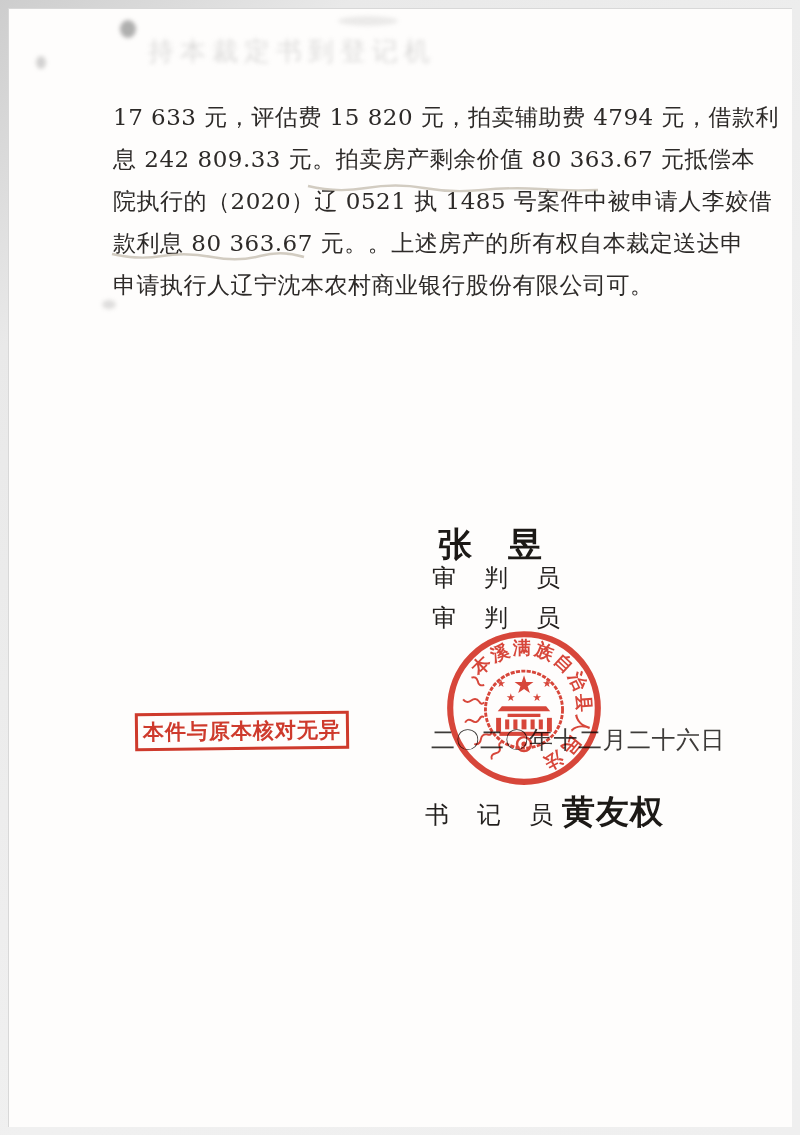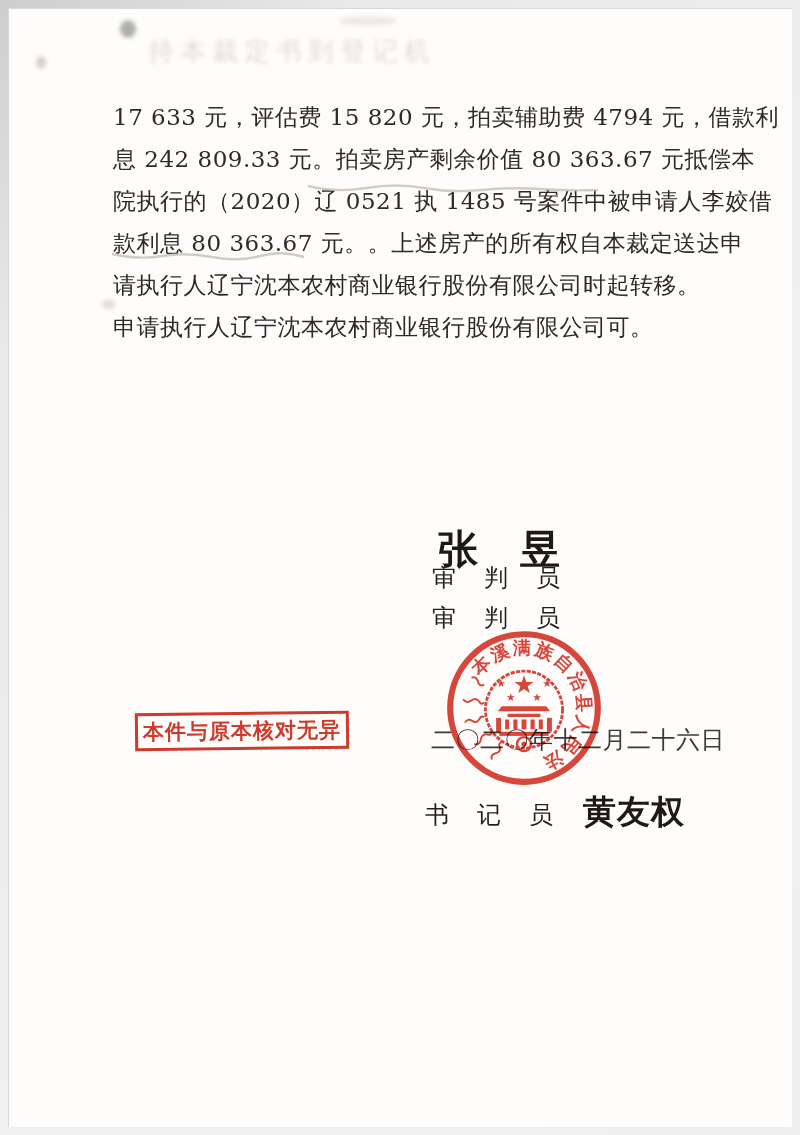--- a/index.html
+++ b/index.html
@@ -30,24 +30,24 @@
     letter-spacing:0.5px;
   }
   .body-text .line{height:42px;white-space:nowrap;}
   .body-text .line.indent{padding-left:42px;}
 
   .pencil{position:absolute;left:0;top:0;width:784px;height:1119px;pointer-events:none;}
 
   .sig-block{position:absolute;left:424px;top:514px;}
   .sig-row{display:flex;align-items:baseline;height:40px;}
   .sig-role{font-size:24px;color:#221f1d;letter-spacing:2px;white-space:pre;}
-  .sig-name{font-size:40px;font-weight:900;color:#1c1916;margin-left:6px;white-space:pre;letter-spacing:1px;}
+  .sig-name{font-size:34px;font-weight:900;color:#1c1916;margin-left:6px;white-space:pre;letter-spacing:1px;}
 
   .clerk-row{position:absolute;left:417px;top:782px;display:flex;align-items:baseline;height:48px;justify-content:space-between;}
-  .clerk-row .sig-name{font-size:33px;margin-left:28px;}
+  .clerk-row .sig-name{font-size:33px;margin-left:7px;}
 
   .seal{
     position:absolute;left:430px;top:618px;width:172px;height:164px;
     opacity:0.93;mix-blend-mode:multiply;
   }
   .date-line{
     position:absolute;left:406px;top:716px;
     font-size:24px;letter-spacing:0.5px;color:#3d3b39;
     white-space:nowrap;mix-blend-mode:multiply;margin-left:17px;
   }
@@ -69,21 +69,20 @@
   <div class="smudge a"></div>
   <div class="smudge b"></div>
   <div class="smudge c"></div>
   <div class="smudge d"></div>
 
   <div class="body-text">
     <div class="line">17 633 元，评估费 15 820 元，拍卖辅助费 4794 元，借款利</div>
     <div class="line">息 242 809.33 元。拍卖房产剩余价值 80 363.67 元抵偿本</div>
     <div class="line">院执行的（2020）辽 0521 执 1485 号案件中被申请人李姣借</div>
     <div class="line">款利息 80 363.67 元。。上述房产的所有权自本裁定送达申</div>
-    <div class="line">请执行人辽宁沈本农村商业银行股份有限公司时起转移。</div>
     <div class="line">申请执行人辽宁沈本农村商业银行股份有限公司可。</div>
   </div>
 
   <svg class="pencil" viewBox="0 0 784 1119">
     <path d="M300,178 q28,7 58,2 t58,0 t58,2 t58,-1 t58,1" fill="none" stroke="#c3bbae" stroke-width="2.4" opacity="0.75"></path>
     <path d="M104,246 q26,6 50,2 t50,1 t48,-1 t44,1" fill="none" stroke="#c3bbae" stroke-width="2.4" opacity="0.75"></path>
   </svg>
 
   <div class="sig-block">
     <div class="sig-row">

